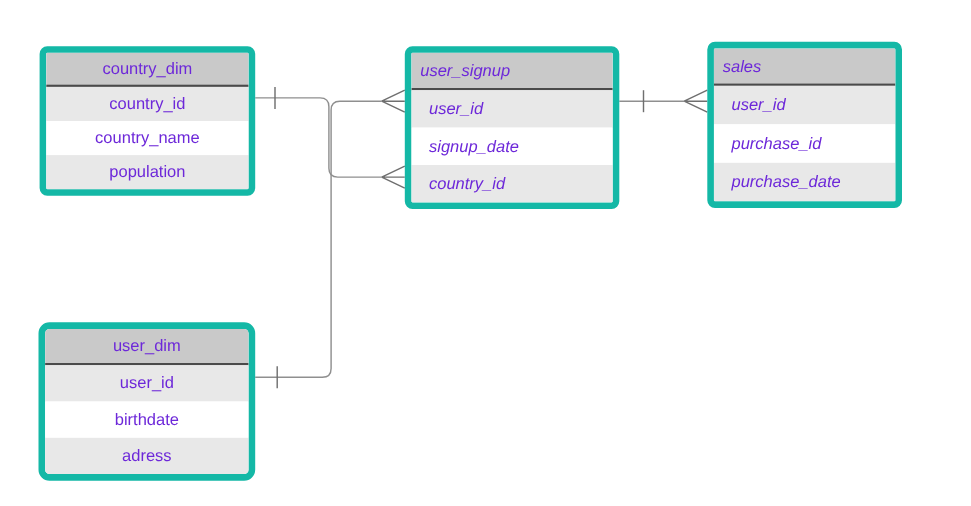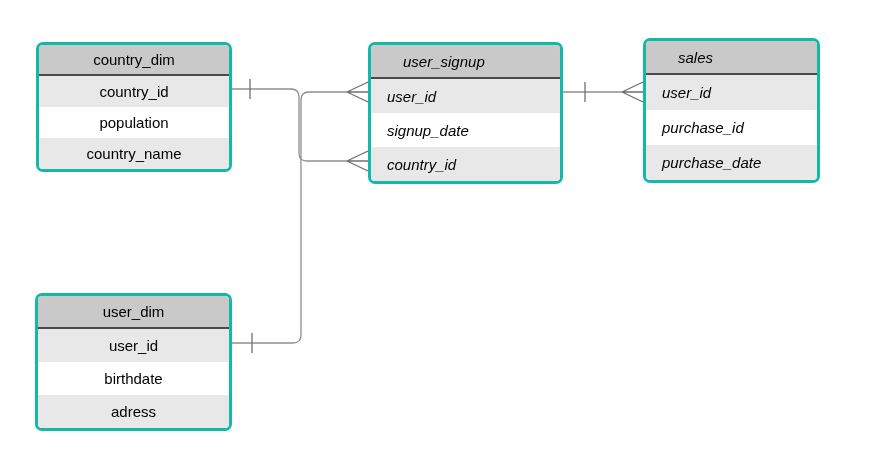--- a/index.html
+++ b/index.html
@@ -8,43 +8,43 @@
     width:883px;height:460px;
     background:#ffffff;
     font-family:"Liberation Sans","DejaVu Sans",sans-serif;
     overflow:hidden;
   }
   .wires{position:absolute;left:0;top:0;width:883px;height:460px;}
   .entity{
     position:absolute;
     box-sizing:border-box;
     background:#ffffff;
-    border:3px solid #14b8a6;
+    border:6px solid #14b8a6;
     border-radius:7px;
     overflow:hidden;
-    color:#000000;
+    color:#6d28d9;
     font-size:15px;
   }
   .hdr{
     box-sizing:border-box;
     background:#c9c9c9;
     border-bottom:2px solid #4a4a4a;
     display:flex;align-items:center;
     font-size:15px;
   }
   .row{
     box-sizing:border-box;
     display:flex;align-items:center;
     background:#ffffff;
   }
   .row:nth-of-type(even){background:#e8e8e8;}
   
   .ent-centered .hdr,.ent-centered .row{justify-content:center;font-style:normal;}
   
-  .ent-italic .hdr{justify-content:flex-start;padding-left:32px;font-style:italic;}
+  .ent-italic .hdr{justify-content:flex-start;padding-left:8px;font-style:italic;}
   .ent-italic .row{justify-content:flex-start;padding-left:16px;font-style:italic;}
 
   .ent-country .hdr{height:31px}.ent-country .row{height:31px}
   .ent-signup  .hdr{height:34px}.ent-signup  .row{height:34px}
   .ent-sales   .hdr{height:34px}.ent-sales   .row{height:35px}
   .ent-user    .hdr{height:33px}.ent-user    .row{height:33px}
 
   .conn{stroke:#8f8f8f;stroke-width:1.3;fill:none;}
   .marker{stroke:#6f6f6f;stroke-width:1.3;fill:none;}
 </style>
@@ -64,38 +64,38 @@
     <path class="marker" d="M 347 92 L 368 82 M 347 92 L 368 92 M 347 92 L 368 102"></path>
 
     <path class="conn" d="M 563 92 H 622"></path>
     <path class="marker" d="M 585 82 V 102"></path>
     <path class="marker" d="M 622 92 L 643 82 M 622 92 L 643 92 M 622 92 L 643 102"></path>
   </svg>
 
   <div class="entity ent-centered ent-country" style="left:36px;top:42px;width:196px;">
     <div class="hdr">country_dim</div>
     <div class="row">country_id</div>
+    <div class="row">country_name</div>
     <div class="row">population</div>
-    <div class="row">country_name</div>
   </div>
 
   <div class="entity ent-italic ent-signup" style="left:368px;top:42px;width:195px;">
     <div class="hdr">user_signup</div>
     <div class="row">user_id</div>
     <div class="row">signup_date</div>
     <div class="row">country_id</div>
   </div>
 
   <div class="entity ent-italic ent-sales" style="left:643px;top:38px;width:177px;">
     <div class="hdr">sales</div>
     <div class="row">user_id</div>
     <div class="row">purchase_id</div>
     <div class="row">purchase_date</div>
   </div>
 
-  <div class="entity ent-centered ent-user" style="left:35px;top:293px;width:197px;">
+  <div class="entity ent-centered ent-user" style="left:35px;top:293px;width:197px;border-radius:10px;">
     <div class="hdr">user_dim</div>
     <div class="row">user_id</div>
     <div class="row">birthdate</div>
     <div class="row">adress</div>
   </div>
 
 </div>
 
 </body></html>

